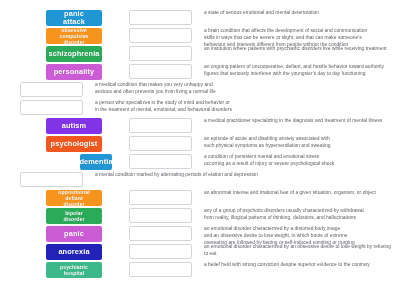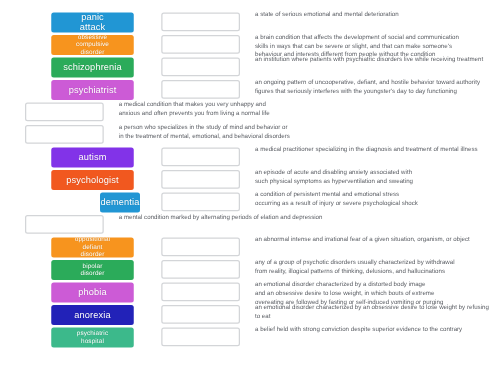--- a/index.html
+++ b/index.html
@@ -29,30 +29,30 @@
   .chip-cell {
     width: 70px;
     margin-left: 39px;
     flex: 0 0 70px;
     display: flex;
     align-items: center;
     justify-content: center;
     height: 17px;
   }
   .chip {
-    width: 66px;
+    width: 56px;
     height: 16px;
     border-radius: 2px;
     box-sizing: border-box;
     display: flex;
     align-items: center;
     justify-content: center;
     text-align: center;
     color: #ffffff;
-    font-weight: normal;
+    font-weight: bold;
     font-size: 7.4px;
     line-height: 1.05;
     letter-spacing: 0.1px;
     padding: 0 16px;
     overflow: hidden;
     text-shadow: 0 0 1px rgba(0,0,0,0.18);
   }
   .chip.two-line {
     font-size: 5.1px;
     line-height: 1.18;
@@ -109,21 +109,21 @@
         <div class="chip-cell">
           <div class="chip" style="background: rgb(43, 171, 90);">schizophrenia</div>
         </div>
         <div class="drop"></div>
         <div class="def">
           <span>an institution where patients with psychiatric disorders live while receiving treatment</span>
         </div>
       </div>
       <div class="row">
         <div class="chip-cell">
-          <div class="chip" style="background: rgb(204, 91, 214);">psychiatrist</div>
+          <div class="chip" style="background: rgb(204, 91, 214);">personality</div>
         </div>
         <div class="drop"></div>
         <div class="def">
           <span>an ongoing pattern of uncooperative, defiant, and hostile behavior toward authority</span>
           <span>figures that seriously interferes with the youngster's day to day functioning</span>
         </div>
       </div>
       <div class="row">
         <div class="drop"></div>
         <div class="def">
@@ -187,21 +187,21 @@
           <div class="chip two-line" style="background: rgb(43, 171, 90);">bipolar disorder</div>
         </div>
         <div class="drop"></div>
         <div class="def">
           <span>any of a group of psychotic disorders usually characterized by withdrawal</span>
           <span>from reality, illogical patterns of thinking, delusions, and hallucinations</span>
         </div>
       </div>
       <div class="row">
         <div class="chip-cell">
-          <div class="chip" style="background: rgb(204, 91, 214);">phobia</div>
+          <div class="chip" style="background: rgb(204, 91, 214);">panic</div>
         </div>
         <div class="drop"></div>
         <div class="def">
           <span>an emotional disorder characterized by a distorted body image</span>
           <span>and an obsessive desire to lose weight, in which bouts of extreme</span>
           <span>overeating are followed by fasting or self-induced vomiting or purging</span>
         </div>
       </div>
       <div class="row">
         <div class="chip-cell">

